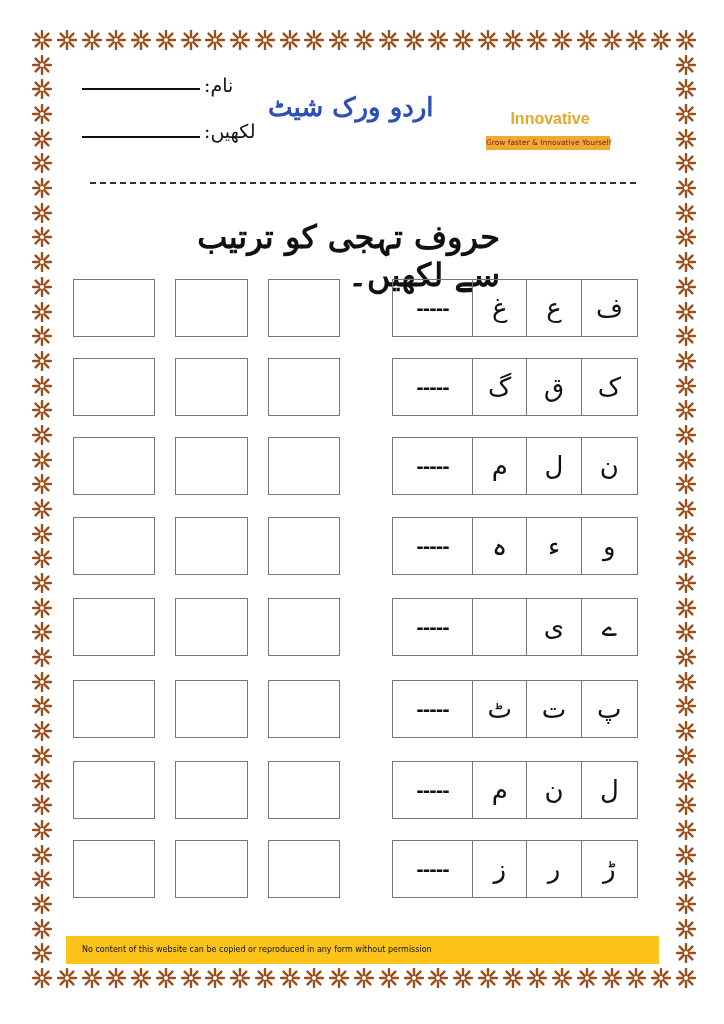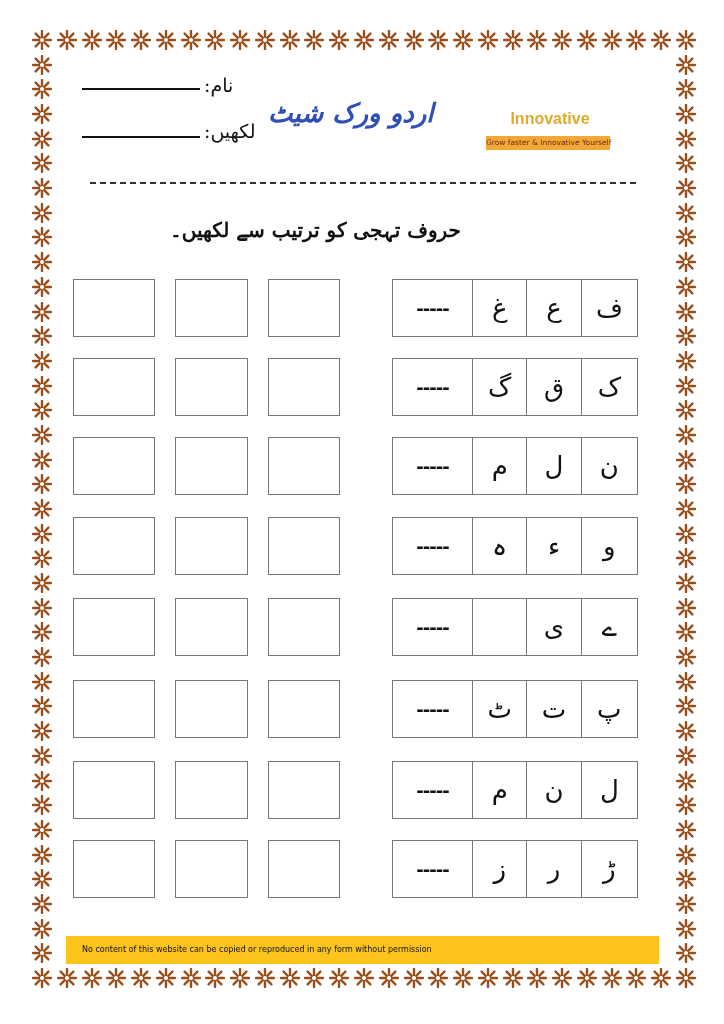--- a/index.html
+++ b/index.html
@@ -8,21 +8,21 @@
   .flower svg{width:20px;height:20px;display:block;}
   .line{position:absolute;height:2px;background:#111;}
   .label{position:absolute;font-family:"DejaVu Serif",serif;font-size:19px;color:#111;direction:rtl;}
   .title{position:absolute;font-family:"DejaVu Serif",serif;font-size:26px;font-weight:bold;color:#2f4fb8;direction:rtl;}
   .logo{position:absolute;left:486px;top:70px;width:128px;height:86px;}
   .logo-fims{position:absolute;left:0;top:0;width:128px;text-align:center;font-family:"Liberation Sans",sans-serif;font-weight:bold;font-size:40px;color:#8a1f22;letter-spacing:1px;line-height:44px;}
   .logo-fims .i{color:#e2a829;}
   .logo-trainings{position:absolute;left:0;top:40px;width:128px;text-align:center;font-family:"Liberation Sans",sans-serif;font-weight:bold;font-size:16px;color:#e2a829;}
   .logo-tag{position:absolute;left:0;top:66px;width:124px;height:14px;background:#f1a935;color:#7a1a1a;font-size:7.5px;line-height:14px;text-align:center;font-family:"DejaVu Sans",sans-serif;white-space:nowrap;}
   .dash{position:absolute;left:90px;top:182px;width:546px;height:0;border-top:2px dashed #333;}
-  .instr{position:absolute;left:170px;top:218px;width:330px;text-align:left;font-family:"DejaVu Serif",serif;font-weight:bold;font-size:20px;color:#111;direction:rtl;}
+  .instr{position:absolute;left:170px;top:218px;width:330px;text-align:right;font-family:"DejaVu Serif",serif;font-weight:bold;font-size:32px;color:#111;direction:rtl;}
   .row{position:absolute;left:0;width:724px;height:58px;}
   .box{position:absolute;top:0;height:56px;border:1.5px solid #777;background:#fff;}
   .tbl{position:absolute;left:392px;top:0;width:244px;height:56px;border:1.5px solid #777;display:flex;}
   .cell{height:56px;border-left:1.5px solid #777;display:flex;align-items:center;justify-content:center;font-family:"DejaVu Sans",sans-serif;font-size:26px;color:#111;}
   .cell.first{border-left:none;width:80px;font-size:18px;font-weight:bold;letter-spacing:-1px;}
   .cell.c{width:54px;}
   .cell.c.last{width:56px;}
   .footer{position:absolute;left:66px;top:936px;width:593px;height:28px;background:#fcc31b;}
   .footer-note{position:absolute;left:16px;top:9px;font-size:8px;color:#111;font-family:"DejaVu Sans",sans-serif;white-space:nowrap;}
   .footer-url{position:absolute;left:410px;top:3px;font-size:17px;font-weight:bold;color:#a3171b;font-family:"DejaVu Sans Mono",monospace;}
@@ -1823,21 +1823,21 @@
         </g>
       </svg>
     </div>
   </div>
 
 <div class="line" style="left:82px;top:88px;width:118px;"></div>
 <div class="label" style="left:204px;top:74px;">نام:</div>
 <div class="line" style="left:82px;top:136px;width:118px;"></div>
 <div class="label" style="left:204px;top:120px;">لکھیں:</div>
 
-<div class="title" style="left:268px;top:98px;font-style:italic;">اردو ورک شیٹ</div>
+<div class="title" style="left:268px;top:92px;">اردو ورک شیٹ</div>
 
 <div class="logo">
   <div class="logo-trainings">Innovative</div>
   <div class="logo-tag">Grow faster &amp; Innovative Yourself</div>
 </div>
 
 <div class="dash"></div>
 
 <div class="instr">حروف تہجی کو ترتیب سے لکھیں۔</div>
 

